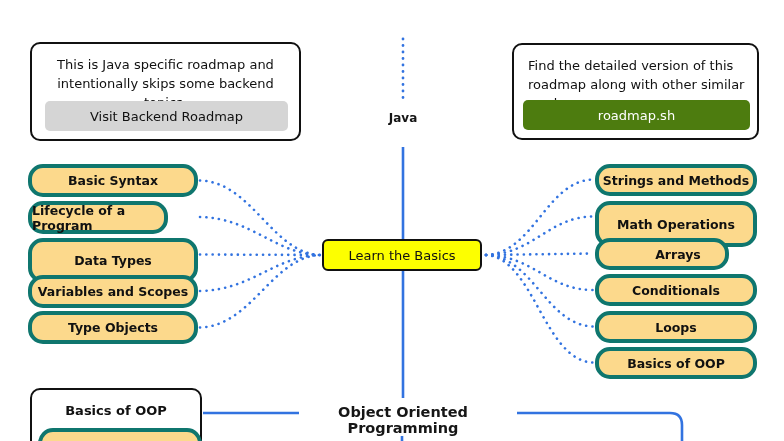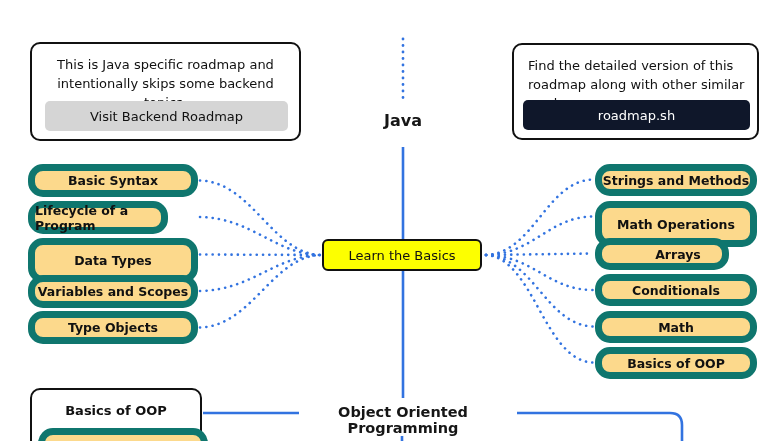--- a/index.html
+++ b/index.html
@@ -18,28 +18,28 @@
   .note-text{
     font-size:13px;line-height:1.45;color:#111111;
   }
   .note-btn{
     position:absolute;height:30px;border:none;border-radius:5px;
     font-family:inherit;font-size:13px;cursor:pointer;
     display:flex;align-items:center;justify-content:center;width:100%;
     left:0;
   }
   .btn-gray{background:#d5d5d5;color:#111111;}
-  .btn-indigo{background:#0f172a;color:#ffffff;}
+  .btn-indigo{background:#4d7c0f;color:#ffffff;}
 
   .page-title{
-    font-size:16px;font-weight:bold;text-align:center;color:#161616;
+    font-size:12px;font-weight:bold;text-align:center;color:#161616;
   }
 
   .topic{
-    background:#fcd98c;border:7px solid #0f766e;border-radius:15px;
+    background:#fcd98c;border:4px solid #0f766e;border-radius:15px;
     display:flex;align-items:center;justify-content:center;
     font-size:12.5px;font-weight:bold;color:#111111;
     cursor:pointer;
   }
   .topic-center{
     background:#fdff00;border:2.5px solid #111111;border-radius:6px;
     display:flex;align-items:center;justify-content:center;
     font-size:13px;font-weight:normal;color:#111111;cursor:pointer;
   }
   .section-label{
@@ -105,21 +105,21 @@
   <div class="node topic" style="left:28px;top:164px;width:170px;height:33px;">Basic Syntax</div>
   <div class="node topic" style="left:28px;top:201px;width:140px;height:33px;">Lifecycle of a Program</div>
   <div class="node topic" style="left:28px;top:238px;width:170px;height:45px;">Data Types</div>
   <div class="node topic" style="left:28px;top:275px;width:170px;height:33px;">Variables and Scopes</div>
   <div class="node topic" style="left:28px;top:311px;width:170px;height:33px;">Type Objects</div>
 
   <div class="node topic" style="left:595px;top:164px;width:162px;height:32px;">Strings and Methods</div>
   <div class="node topic" style="left:595px;top:201px;width:162px;height:46px;">Math Operations</div>
   <div class="node topic" style="left:595px;top:238px;width:134px;height:32px;padding-left:32px;">Arrays</div>
   <div class="node topic" style="left:595px;top:274px;width:162px;height:32px;">Conditionals</div>
-  <div class="node topic" style="left:595px;top:311px;width:162px;height:32px;">Math</div>
+  <div class="node topic" style="left:595px;top:311px;width:162px;height:32px;">Loops</div>
   <div class="node topic" style="left:595px;top:347px;width:162px;height:32px;">Basics of OOP</div>
 
   <div class="node section-label" style="left:303px;top:404px;width:200px;">Object Oriented Programming</div>
 
   <div class="node group-box" style="left:30px;top:388px;width:172px;height:90px;">
     <div class="group-title" style="position:absolute;left:0;right:0;top:13px;">Basics of OOP</div>
     <div class="topic" style="position:absolute;left:6px;top:38px;width:156px;height:32px;">Classes and Objects</div>
   </div>
 
 </div>

